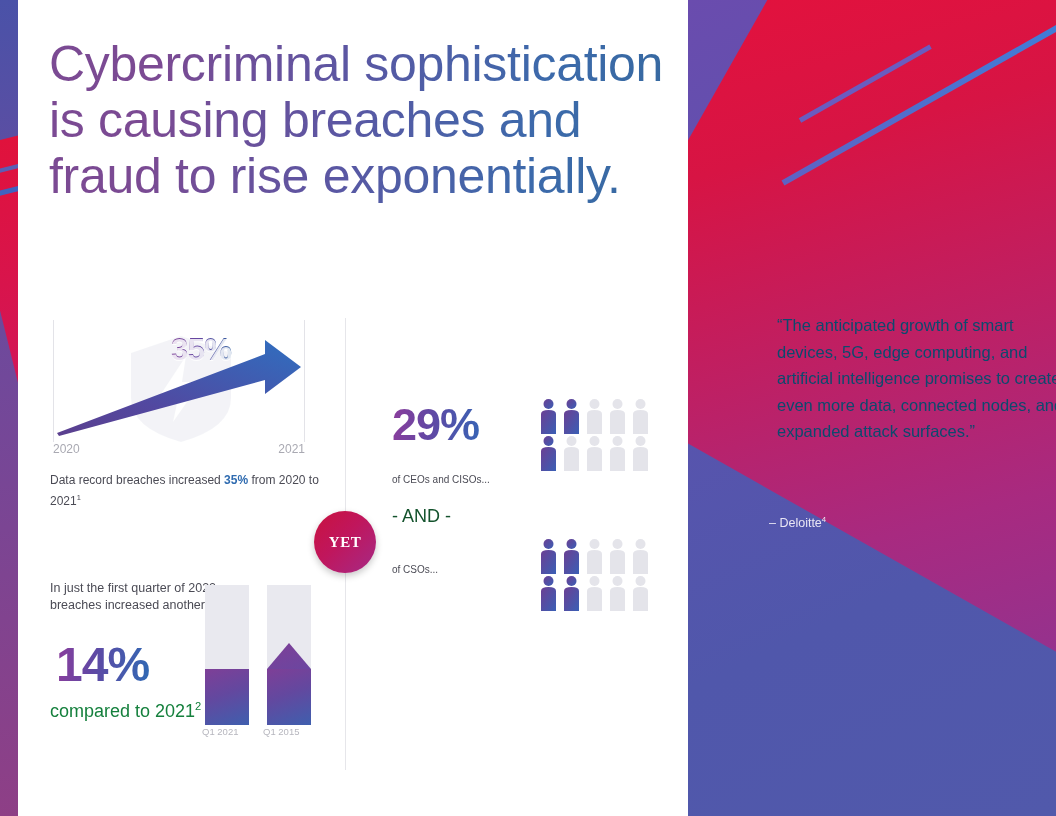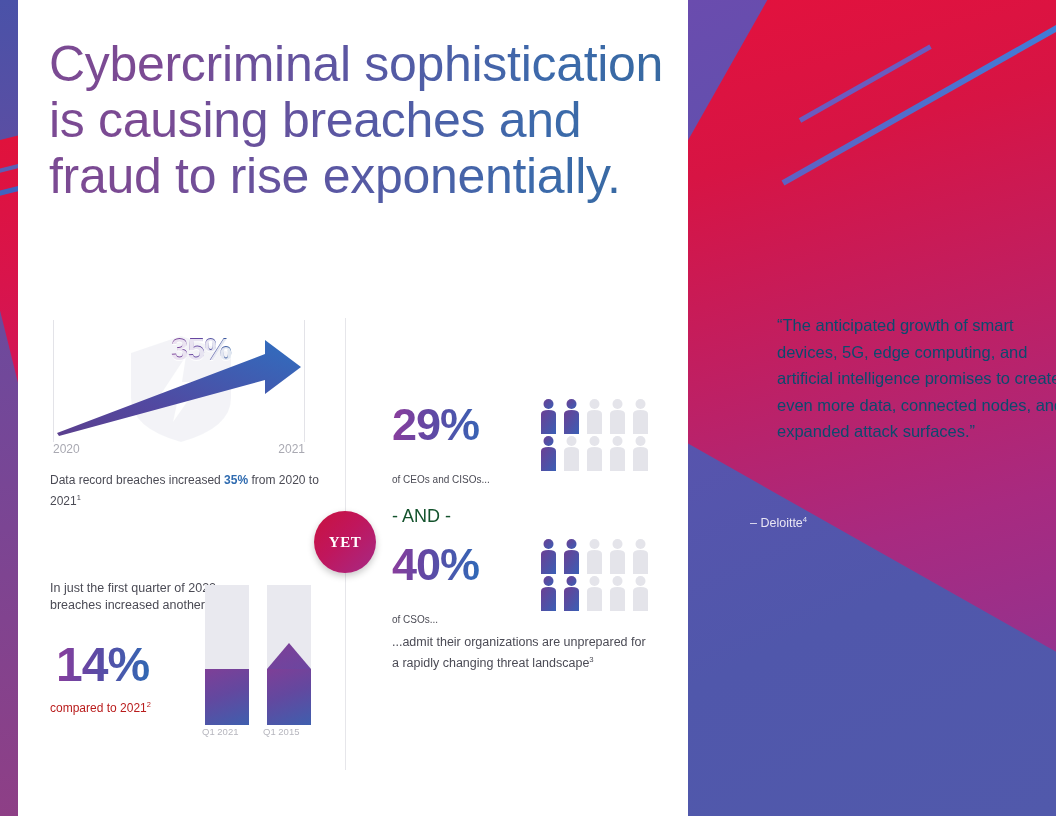--- a/index.html
+++ b/index.html
@@ -164,22 +164,22 @@
     letter-spacing: -1px;
     background: linear-gradient(95deg, #8c3d9c 0%, #6048a4 40%, #3069b4 100%);
     -webkit-background-clip: text;
     background-clip: text;
     color: transparent;
     -webkit-text-fill-color: transparent;
   }
   .q-sub {
     position: absolute;
     left: 50px; top: 700px;
-    font-size: 12px;
-    color: #b91c1c;
+    font-size: 18px;
+    color: #15803d;
   }
   .barchart {
     position: absolute;
     left: 205px; top: 585px;
     width: 120px; height: 140px;
   }
   .bar-col { position: absolute; width: 44px; height: 140px; }
   .bar-col.c1 { left: 0px; }
   .bar-col.c2 { left: 62px; }
   .bar-track {
@@ -289,21 +289,21 @@
     position: absolute;
     left: 730px; top: 312px;
     width: 290px;
     font-size: 16.5px;
     line-height: 26.5px;
     color: #0c4a6e;
     margin-left: 47px;
   }
   .quote-source {
     position: absolute;
-    left: 750px; top: 515px;
+    left: 769px; top: 515px;
     font-size: 12.5px;
     color: #e9e6f4;
   }
   sup { font-size: 0.62em; vertical-align: super; }
 </style>
 </head>
 <body>
 
 <div class="slide">
 
@@ -439,21 +439,20 @@
       <svg width="21" height="36" viewBox="0 0 21 36">
           <circle cx="10.5" cy="6" r="5" fill="#e4e4ea"></circle>
           <path d="M3 16 q0-4 7.5-4 t7.5 4 v20 h-15 z" fill="#e4e4ea"></path>
         </svg>
     </span>
   </div>
 
   <div class="and-sep">- AND -</div>
 
   <div class="stat-block" style="left:392px; top:540px;">
-    <div class="stat-pct">40%</div>
     <div class="stat-label">of CSOs...</div>
   </div>
   <div class="people" style="left:538px; top:538px;">
     <span class="person">
       <svg width="21" height="36" viewBox="0 0 21 36">
           <circle cx="10.5" cy="6" r="5" fill="url(#pg1)"></circle>
           <path d="M3 16 q0-4 7.5-4 t7.5 4 v20 h-15 z" fill="url(#pg1)"></path>
         </svg>
     </span>
     <span class="person">
@@ -505,23 +504,20 @@
         </svg>
     </span>
     <span class="person">
       <svg width="21" height="36" viewBox="0 0 21 36">
           <circle cx="10.5" cy="6" r="5" fill="#e4e4ea"></circle>
           <path d="M3 16 q0-4 7.5-4 t7.5 4 v20 h-15 z" fill="#e4e4ea"></path>
         </svg>
     </span>
   </div>
 
-  <div class="footnote-stat">
-    <span>...admit their organizations are unprepared for a rapidly changing threat landscape</span><sup>3</sup>
-  </div>
 
   <div class="right-panel">
     <div class="rp-red"></div>
     <div class="rp-stripe rp-s1"></div>
     <div class="rp-stripe rp-s2"></div>
   </div>
   <div class="quote">“The anticipated growth of smart devices, 5G, edge computing, and artificial intelligence promises to create even more data, connected nodes, and expanded attack surfaces.”</div>
   <div class="quote-source">
     <span>– Deloitte</span><sup>4</sup>
   </div>

